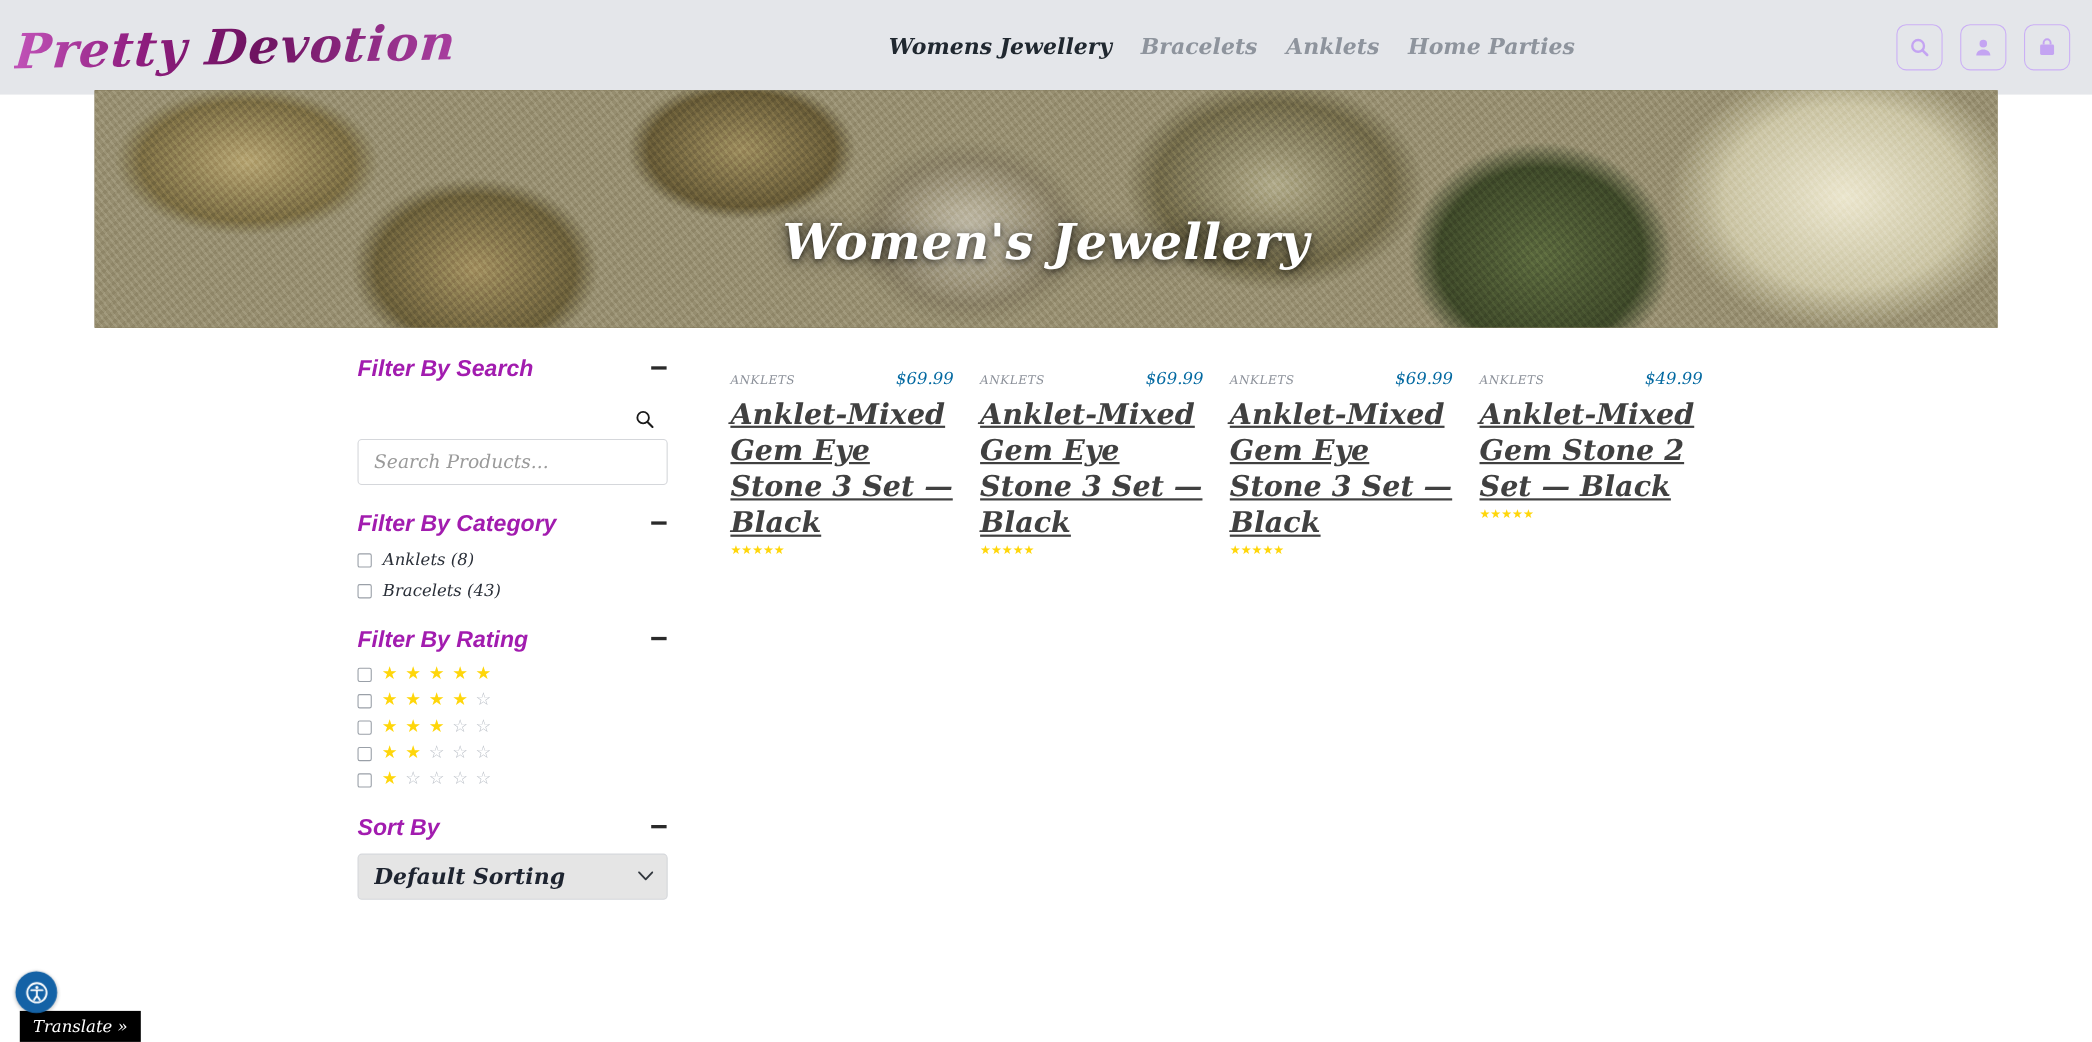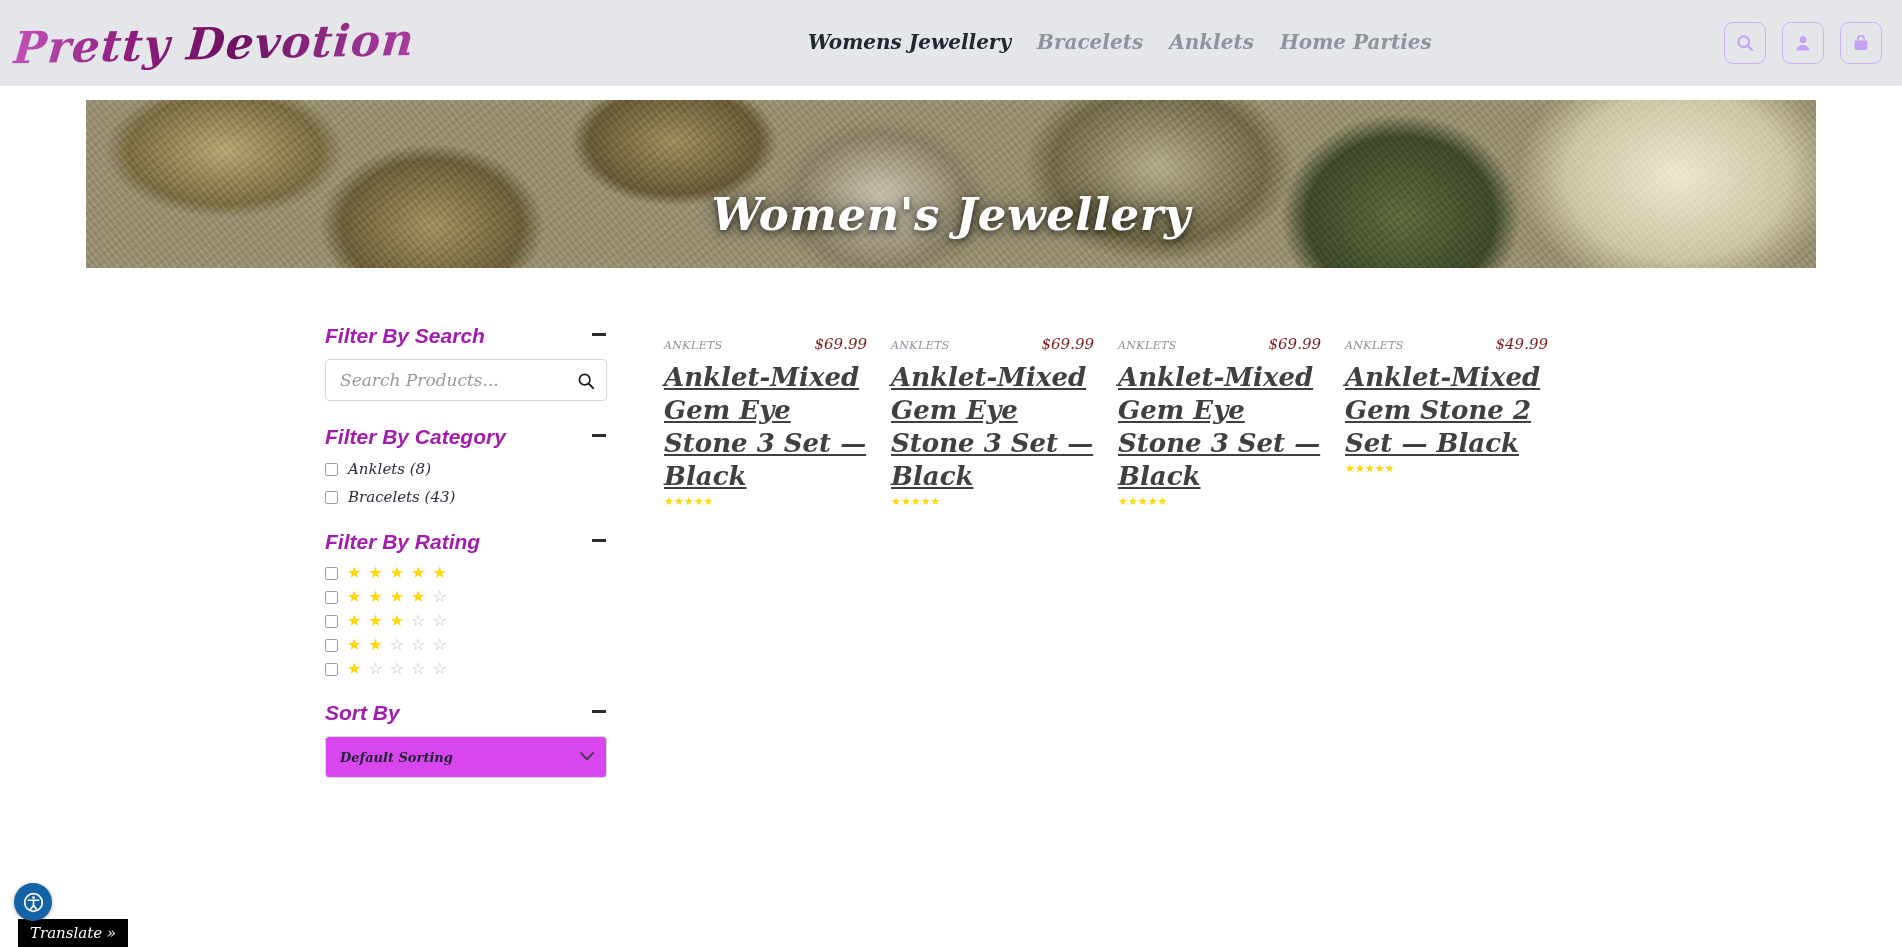--- a/index.html
+++ b/index.html
@@ -71,22 +71,22 @@
     background: transparent;
     display: flex; align-items: center; justify-content: center;
     cursor: pointer;
     padding: 0;
   }
   .icon-btn svg { display: block; }
 
   
   .hero {
     position: absolute;
-    left: 86px; top: 100px;
-    width: 1730px; height: 168px;
+    left: 86px; top: 82px;
+    width: 1730px; height: 216px;
     overflow: hidden;
     background: #6f6340;
   }
   .hero-photo {
     position: absolute; inset: 0;
     background:
       radial-gradient(ellipse 160px 90px at 8% 30%, #b8a672 0%, #7e6f42 60%, transparent 75%),
       radial-gradient(ellipse 150px 110px at 20% 75%, #a4915f 0%, #6e6139 60%, transparent 75%),
       radial-gradient(ellipse 130px 80px at 34% 25%, #9f8e5d 0%, #6a5c35 65%, transparent 80%),
       radial-gradient(ellipse 140px 110px at 46% 60%, #cfc9b5 0%, #8d8468 60%, transparent 78%),
@@ -164,20 +164,21 @@
     width: 100%; height: 42px;
     border: 1px solid #d5d7db;
     border-radius: 4px;
     padding: 0 40px 0 14px;
     font-family: "DejaVu Serif", serif;
     font-style: italic;
     font-size: 17px;
     color: #2b2b2b;
     background: #fff;
     outline: none;
+    margin-top: 40px;
   }
   .search-input::placeholder { color: #9a9a9a; font-style: italic; }
   .search-go {
     position: absolute; right: 8px; top: 9px;
     width: 26px; height: 26px;
     background: none; border: none; cursor: pointer; padding: 0;
     display: flex; align-items: center; justify-content: center;
   }
 
   .price-slider {
@@ -235,25 +236,25 @@
   }
   .stars { display: flex; gap: 7px; }
   .star { font-size: 16px; line-height: 1; }
   .star.on { color: #ffd60a; }
   .star.off { color: #b9bec6; }
 
   .sort-select {
     width: 282px; height: 42px;
     border: 1px solid #d5d7db;
     border-radius: 4px;
-    background: #d946ef;
+    background: #e5e5e5;
     padding: 0 36px 0 14px;
     font-family: "DejaVu Serif", serif;
     font-style: italic; font-weight: bold;
-    font-size: 13px; color: #1e2430;
+    font-size: 20px; color: #1e2430;
     appearance: none; -webkit-appearance: none;
     outline: none; cursor: pointer;
   }
   .select-wrap { position: relative; width: 282px; }
   .select-chevron {
     position: absolute; right: 13px; top: 16px;
     pointer-events: none;
   }
 
   
@@ -282,21 +283,21 @@
     font-style: italic;
     font-size: 11px;
     letter-spacing: 0.4px;
     color: #8b9099;
     text-transform: uppercase;
   }
   .card-price {
     font-family: "DejaVu Serif", serif;
     font-style: italic;
     font-size: 15px;
-    color: #7f1d1d;
+    color: #0369a1;
   }
   .card-title {
     display: block;
     margin-top: 8px;
     font-family: "DejaVu Serif", serif;
     font-style: italic; font-weight: bold;
     font-size: 26px;
     line-height: 1.27;
     color: #404040;
     text-decoration: underline;

